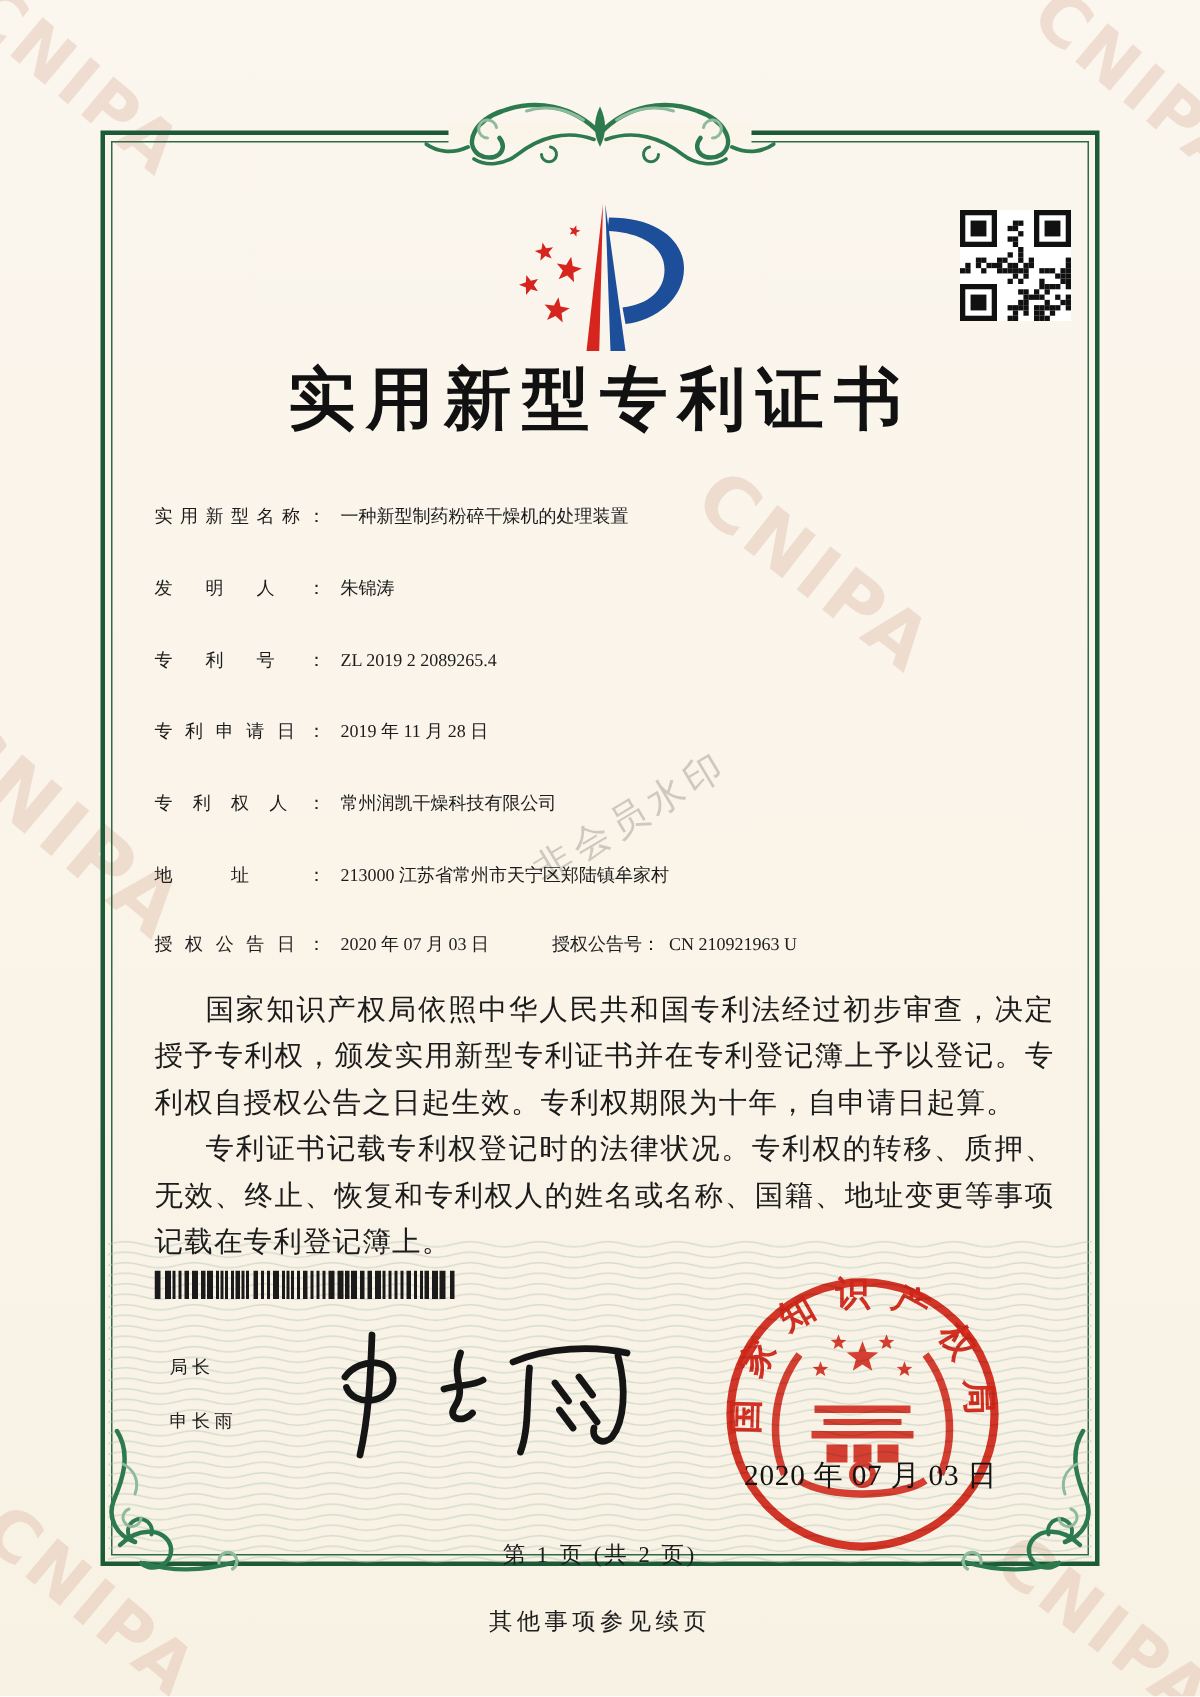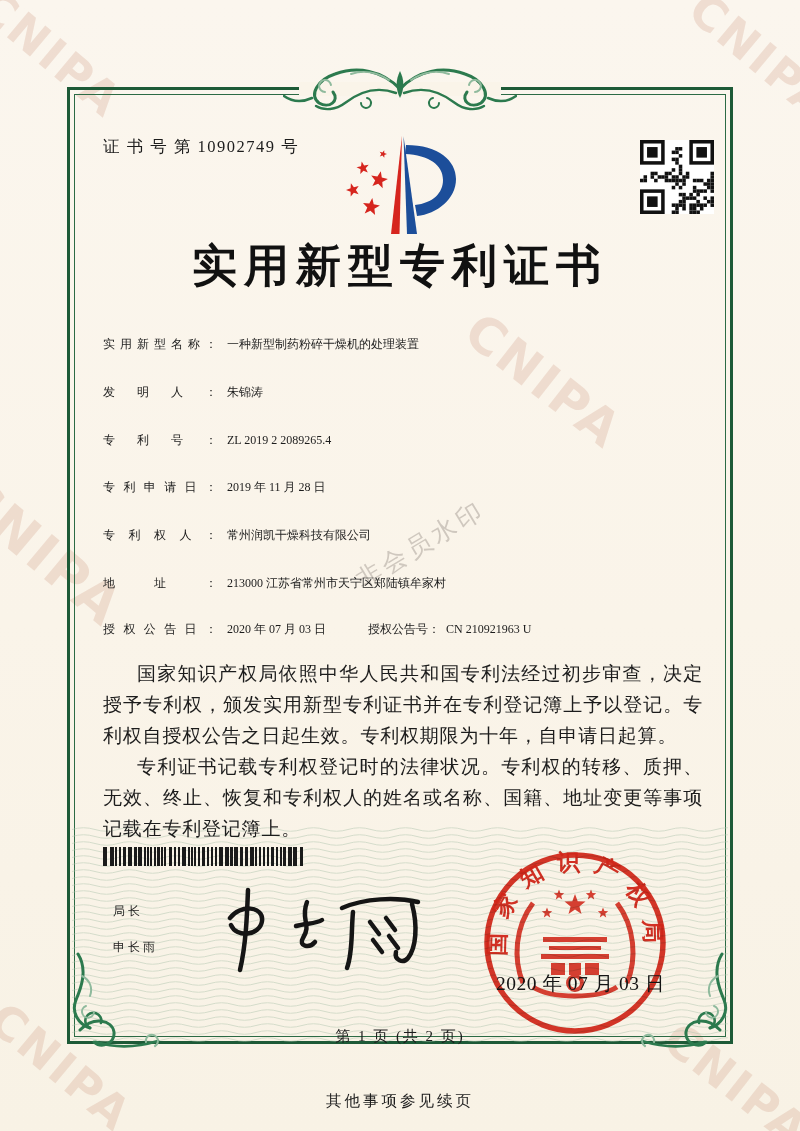--- a/index.html
+++ b/index.html
@@ -35,21 +35,21 @@
   .barcode{position:absolute;left:103px;top:847px;width:202px;height:19px;}
   .director{position:absolute;left:113px;font-size:12px;letter-spacing:3px;}
   .sig{position:absolute;left:210px;top:876px;width:225px;height:102px;}
   .seal{position:absolute;left:481px;top:849px;width:188px;height:188px;
     mix-blend-mode:multiply;}
   .seal-date{position:absolute;left:496px;top:970px;width:170px;font-size:19.5px;
     letter-spacing:0.5px;color:#141414;}
   .page-num{position:absolute;left:0;top:1027px;width:100%;text-align:center;
     font-size:15px;letter-spacing:2px;}
   .cont-note{position:absolute;left:0;top:1071px;width:100%;text-align:center;
-    font-size:15.5px;letter-spacing:3px;margin-top:20px;}
+    font-size:15.5px;letter-spacing:3px;}
   .orn{position:absolute;}
 </style>
 </head>
 <body>
 
 <div class="page">
 
   <div class="wm" style="left:-34px;top:26px;font-size:46px;transform:rotate(40deg);">CNIPA</div>
   <div class="wm" style="left:676px;top:30px;font-size:46px;transform:rotate(40deg);">CNIPA</div>
   <div class="wm" style="left:452px;top:352px;font-size:50px;transform:rotate(38deg);">CNIPA</div>
@@ -101,21 +101,20 @@
       <path d="M12,6 C22,22 15,40 10,52 C5,64 12,76 24,80" stroke-width="3"></path>
       <path d="M24,80 a8,8 0 1,1 11,-5" stroke-width="2.6"></path>
       <path d="M14,82 C28,68 46,72 48,84 C49,95 36,101 28,94" stroke-width="3"></path>
       <path d="M30,94 C52,101 72,99 92,93" stroke-width="2.8"></path>
       <path d="M80,94 a6,6 0 1,1 9,4" stroke="#8fba9d" stroke-width="2.2"></path>
       <path d="M16,28 C24,32 27,40 24,48" stroke="#8fba9d" stroke-width="2"></path>
       <path d="M20,58 a6,6 0 1,0 8,6" stroke="#8fba9d" stroke-width="2"></path>
     </g>
   </svg>
 
-  <div class="cert-no">证 书 号 第 10902749 号</div>
 
   <svg class="logo" viewBox="0 0 132 106" xmlns="http://www.w3.org/2000/svg">
     <g id="logoStars" fill="#d6251e">
         <path d="M51.2,16.2L51.3,19.0L54.0,19.9L51.4,21.0L51.3,23.8L49.5,21.6L46.8,22.4L48.3,20.0L46.7,17.7L49.5,18.4Z"></path>
         <path d="M28.7,27.6L31.1,31.5L35.7,30.8L32.7,34.3L34.8,38.4L30.5,36.7L27.3,39.9L27.6,35.3L23.5,33.3L28.0,32.2Z"></path>
         <path d="M47.8,37.2L48.8,43.4L54.9,45.0L49.3,47.9L49.7,54.2L45.2,49.7L39.4,52.1L42.2,46.4L38.2,41.6L44.4,42.6Z"></path>
         <path d="M17.9,49.3L20.9,53.2L25.7,52.0L22.9,56.0L25.6,60.2L20.9,58.8L17.7,62.6L17.6,57.7L13.0,55.9L17.6,54.2Z"></path>
         <path d="M39.3,64.1L40.7,70.3L46.9,71.5L41.4,74.7L42.1,81.0L37.4,76.7L31.7,79.4L34.3,73.6L30.0,69.0L36.3,69.6Z"></path>
       </g>
     <polygon points="69,2 58,100 66.5,100" fill="#d6251e"></polygon>

